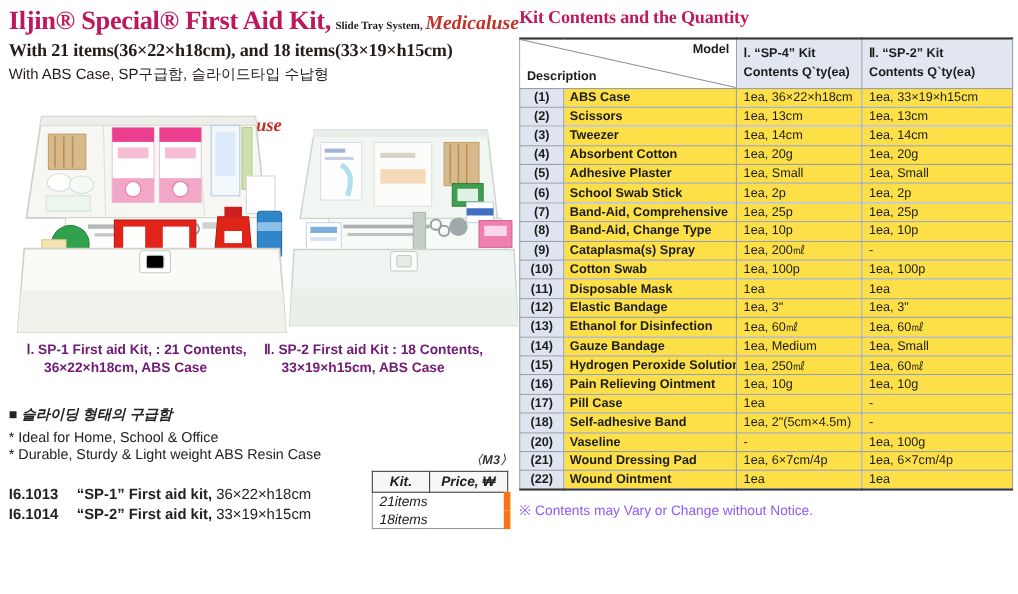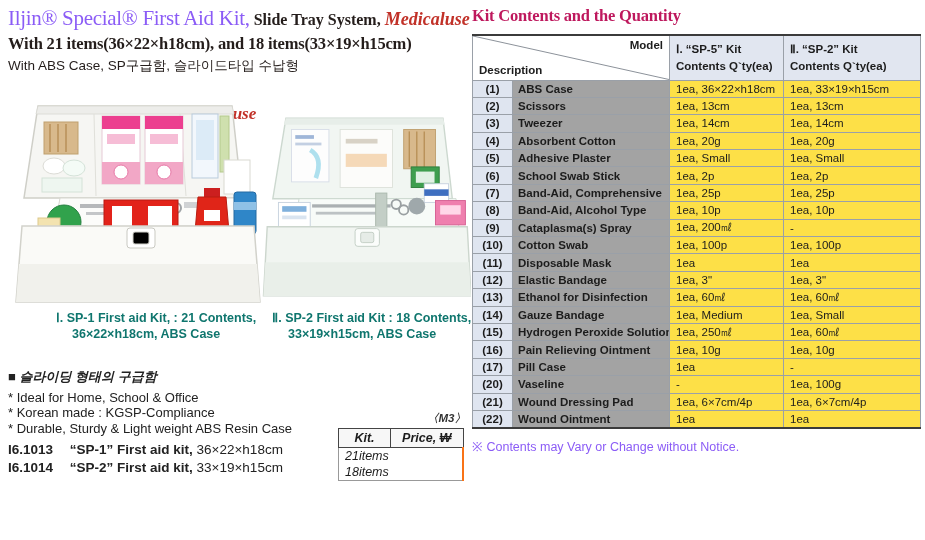--- a/index.html
+++ b/index.html
@@ -2,72 +2,72 @@
 <html><head>
 <meta charset="utf-8">
 <style>
   * { margin:0; padding:0; box-sizing:border-box; }
   html,body { width:925px; height:540px; background:#fff; font-family:"Liberation Sans", sans-serif; color:#1c1c1c; }
   .page { position:relative; width:925px; height:540px; overflow:hidden; background:#fff; }
 
   
   .left { position:absolute; left:8px; top:6px; width:458px; height:530px; }
   .title-line { font-family:"Liberation Serif", serif; white-space:nowrap; }
-  .title-main { font-size:21px; font-weight:normal; color:#8b5cf6; letter-spacing:-0.3px; }
-  .title-system { font-size:16px; font-weight:bold; color:#241d1b; }
+  .title-main { font-size:24px; font-weight:bold; color:#be185d; letter-spacing:-0.3px; }
+  .title-system { font-size:10px; font-weight:bold; color:#241d1b; }
   .title-brand { font-size:18px; font-style:italic; font-weight:bold; color:#c13128; }
   .subtitle1 { font-family:"Liberation Serif", serif; font-size:16.5px; font-weight:bold; color:#241d1b; margin-top:3px; letter-spacing:-0.2px; }
   .subtitle2 { font-size:13.5px; font-weight:normal; color:#241d1b; margin-top:3px; }
 
   .figures { position:absolute; left:0; top:82px; width:458px; height:228px; }
   .kit1 { position:absolute; left:0; top:10px; width:268px; height:218px; }
   .kit2 { position:absolute; left:248px; top:18px; width:215px; height:205px; }
   .img-brand { position:absolute; left:168px; top:16px; font-family:"Liberation Serif", serif; font-style:italic; font-weight:bold; font-size:17px; color:#c13128; }
 
   .captions { position:absolute; left:0; top:304px; width:458px; }
-  .caption { position:absolute; top:0; font-size:12.5px; font-weight:bold; color:#0f766e; line-height:1.3;margin-left:32px; }
+  .caption { position:absolute; top:0; font-size:12.5px; font-weight:bold; color:#701a75; line-height:1.3; }
   .caption.c1 { left:16px; width:210px; }
   .caption.c2 { left:232px; width:215px; }
   .caption .ind { padding-left:16px; }
 
   .features { position:absolute; left:0; top:362px; width:330px; }
   .feat-head { font-size:13px; font-weight:bold; font-style:italic; color:#222; margin-bottom:4px; }
   .feat-item { font-size:13px; color:#222; line-height:1.18; }
 
   .codes { position:absolute; left:0; top:436px; width:330px; }
   .code-row { font-size:13.5px; color:#222; margin-bottom:3px; white-space:nowrap; }
   .code-num { font-weight:bold; display:inline-block; width:58px; }
   .code-name { font-weight:bold; }
 
   .mini-wrap { position:absolute; left:330px; top:405px; width:128px;font-style:italic; }
   .mini-ref { text-align:right; font-size:11.5px; font-weight:bold; color:#333; margin-bottom:2px; }
   .mini-table { width:126px; border-collapse:collapse; }
   .mini-table .mhead td { border:1.5px solid #444; background:#f7f7f7; font-size:12.5px; font-weight:bold; padding:2px 4px; }
-  .mini-table .mrow td { border-left:1px solid #999; border-right:2px solid #f97316; font-size:12.5px; padding:1px 4px 1px 6px; }
+  .mini-table .mrow td { border-left:1px solid #999; border-right:6px solid #f97316; font-size:12.5px; padding:1px 4px 1px 6px; }
   .mini-table .mrow.last td { border-bottom:1px solid #999; }
 
   
   .right { position:absolute; left:472px; top:6px; width:450px; height:530px; }
   .section-title { font-family:"Liberation Serif", serif; font-size:16.5px; font-weight:bold; color:#be185d; letter-spacing:-0.2px; }
 
   table.kit { border-collapse:collapse; width:448px; margin-top:8px; table-layout:fixed;
               border-left:1.5px solid #555; border-right:1.5px solid #555;
               border-top:2px solid #3b3b3b; border-bottom:2px solid #3b3b3b; }
   table.kit col.c-no  { width:40px; }
   table.kit col.c-desc{ width:157px; }
   table.kit col.c-sp1 { width:114px; }
   table.kit col.c-sp2 { width:137px; }
   table.kit th, table.kit td { border:1px solid #9aa0a8; font-size:11.5px; overflow:hidden; white-space:nowrap; }
   th.desc-model { position:relative; height:45px; background:#fff; font-size:12px; }
   th.desc-model .model { position:absolute; right:6px; top:3px; font-weight:bold;margin-left:25px; }
   th.desc-model .description { position:absolute; left:6px; bottom:4px; font-weight:bold; }
   th.desc-model svg { position:absolute; left:0; top:0; width:100%; height:100%; }
   th.h-sp { background:#e1e6f0; text-align:left; padding:2px 6px; line-height:1.45; font-size:11.5px; }
   td.no   { background:#dfe5f0; text-align:center; font-weight:bold; height:17.4px; }
-  td.desc { background:#a3a3a3; font-weight:bold; padding:0 5px; }
+  td.desc { background:#fde047; font-weight:bold; padding:0 5px; }
   td.val  { background:#fde047; padding:0 6px; }
   .footnote { margin-top:9px; font-size:12.5px; color:#8b5cf6; }
   .footnote .mark { margin-right:4px; }
 </style>
 </head>
 <body>
 
 <div class="page">
 
   <div class="left">
@@ -190,21 +190,20 @@
       <div class="caption c2">
         <span>Ⅱ.</span>
         <span>SP-2 First aid Kit : 18 Contents,</span>
         <div class="ind">33×19×h15cm, ABS Case</div>
       </div>
     </div>
 
     <div class="features">
       <div class="feat-head">■ 슬라이딩 형태의 구급함</div>
       <div class="feat-item">* Ideal for Home, School &amp; Office</div>
-      <div class="feat-item">* Korean made : KGSP-Compliance</div>
       <div class="feat-item">* Durable, Sturdy &amp; Light weight ABS Resin Case</div>
     </div>
 
     <div class="codes">
       <div class="code-row">
         <span class="code-num">I6.1013</span>
         <span class="code-name">“SP-1” First aid kit,</span>
         <span class="code-size"> 36×22×h18cm</span>
       </div>
       <div class="code-row">
@@ -246,21 +245,21 @@
       <thead>
         <tr>
           <th class="desc-model" colspan="2">
             <svg viewBox="0 0 197 45" preserveAspectRatio="none">
               <line x1="0" y1="0" x2="197" y2="45" stroke="#8a9098" stroke-width="1"></line>
             </svg>
             <span class="model">Model</span>
             <span class="description">Description</span>
           </th>
           <th class="h-sp">
-            <b>Ⅰ. “SP-5” Kit</b><br>
+            <b>Ⅰ. “SP-4” Kit</b><br>
             <b>Contents Q`ty(ea)</b>
           </th>
           <th class="h-sp">
             <b>Ⅱ. “SP-2” Kit</b><br>
             <b>Contents Q`ty(ea)</b>
           </th>
         </tr>
       </thead>
       <tbody>
           <tr>
@@ -300,21 +299,21 @@
             <td class="val">1ea, 2p</td>
           </tr>
           <tr>
             <td class="no">(7)</td>
             <td class="desc">Band-Aid, Comprehensive</td>
             <td class="val">1ea, 25p</td>
             <td class="val">1ea, 25p</td>
           </tr>
           <tr>
             <td class="no">(8)</td>
-            <td class="desc">Band-Aid, Alcohol Type</td>
+            <td class="desc">Band-Aid, Change Type</td>
             <td class="val">1ea, 10p</td>
             <td class="val">1ea, 10p</td>
           </tr>
           <tr>
             <td class="no">(9)</td>
             <td class="desc">Cataplasma(s) Spray</td>
             <td class="val">1ea, 200㎖</td>
             <td class="val">-</td>
           </tr>
           <tr>
@@ -359,20 +358,26 @@
             <td class="val">1ea, 10g</td>
             <td class="val">1ea, 10g</td>
           </tr>
           <tr>
             <td class="no">(17)</td>
             <td class="desc">Pill Case</td>
             <td class="val">1ea</td>
             <td class="val">-</td>
           </tr>
           <tr>
+            <td class="no">(18)</td>
+            <td class="desc">Self-adhesive Band</td>
+            <td class="val">1ea, 2"(5cm×4.5m)</td>
+            <td class="val">-</td>
+          </tr>
+          <tr>
             <td class="no">(20)</td>
             <td class="desc">Vaseline</td>
             <td class="val">-</td>
             <td class="val">1ea, 100g</td>
           </tr>
           <tr>
             <td class="no">(21)</td>
             <td class="desc">Wound Dressing Pad</td>
             <td class="val">1ea, 6×7cm/4p</td>
             <td class="val">1ea, 6×7cm/4p</td>

